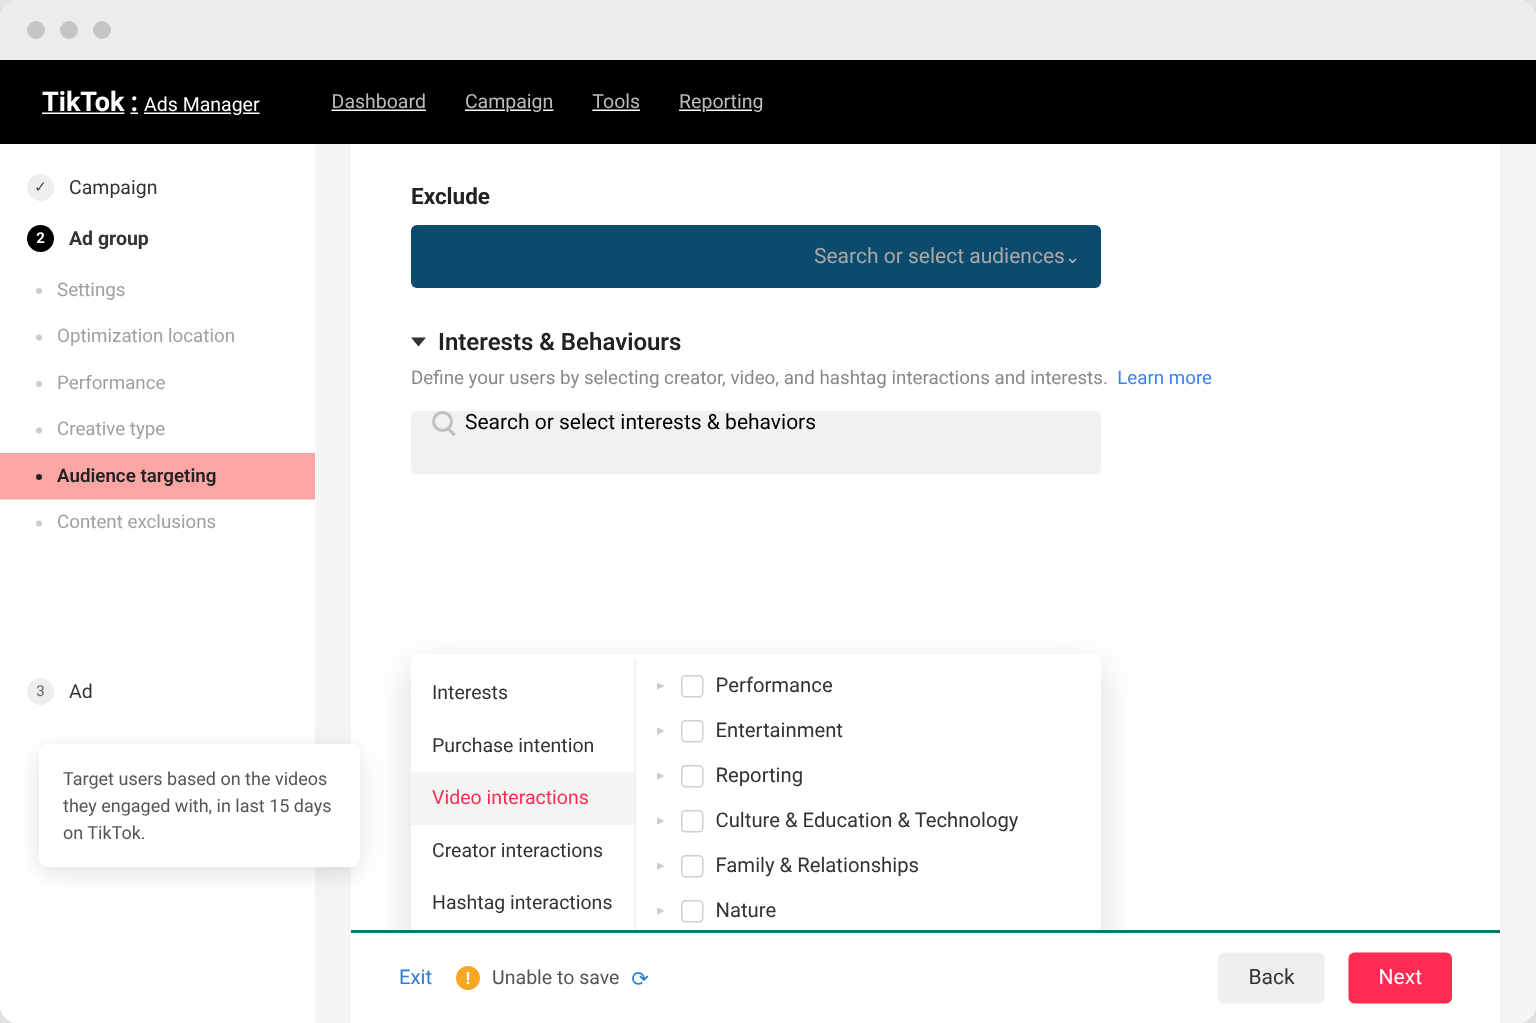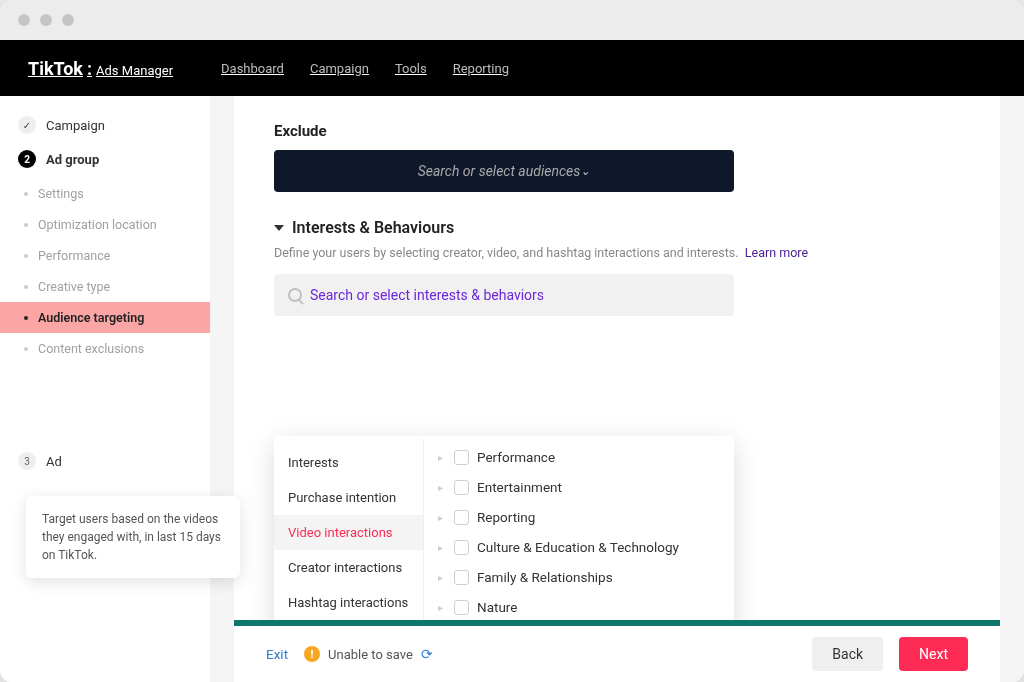--- a/index.html
+++ b/index.html
@@ -23,47 +23,47 @@
     .sub-item { display: flex; align-items: center; gap: 10px; padding: 8px 18px 8px 24px; font-size: 12.5px; color: #a0a0a0; cursor: pointer; }
     .sub-item .dot { width: 4px; height: 4px; border-radius: 50%; background: #ccc; flex-shrink: 0; }
     .sub-item.active { background: #fca5a5; color: #222; font-weight: 600; }
     .sub-item.active .dot { background: #222; }
     .tooltip-card { position: absolute; left: 26px; right: -30px; top: 400px; background: #fff; border-radius: 6px; box-shadow: 0 4px 16px rgba(0,0,0,0.12); padding: 14px 16px; font-size: 12px; color: #555; line-height: 1.5; z-index: 5; }
 
     .main { flex: 1; background: #fff; margin: 0 24px; padding: 0 0 0 0; display: flex; flex-direction: column; min-height: 0; position: relative; }
     .content-scroll { flex: 1; overflow: hidden; padding: 0 40px 0 40px; position: relative; }
     .section { margin-top: 26px; }
     .section-title { font-size: 15px; font-weight: 700; color: #222; margin-bottom: 10px; }
-    .select-box { width: 460px; height: 42px; background: #0f172a; border-radius: 4px; display: flex; align-items: center; padding: 0 14px; color: #a9a9a9; font-size: 14px; justify-content: center; cursor: pointer; font-style: italic; }
+    .select-box { width: 460px; height: 42px; background: #0c4a6e; border-radius: 4px; display: flex; align-items: center; padding: 0 14px; color: #a9a9a9; font-size: 14px; justify-content: flex-end; cursor: pointer; }
     .chev { color: #bbb; font-size: 12px; }
 
     .ib-header { display: flex; align-items: center; gap: 8px; }
     .caret { width: 0; height: 0; border-left: 5px solid transparent; border-right: 5px solid transparent; border-top: 6px solid #333; }
     .caret-right { width: 0; height: 0; border-top: 5px solid transparent; border-bottom: 5px solid transparent; border-left: 6px solid #333; }
     .ib-title { font-size: 16px; font-weight: 600; color: #222; }
     .ib-sub { font-size: 12.5px; color: #888; margin: 8px 0 14px 0; }
-    .ib-sub a { color: #4c1d95; text-decoration: none; }
-
-    .search-box { width: 460px; height: 42px; background: #f1f1f1; border-radius: 4px; display: flex; align-items: center; padding: 0 14px; color: #6d28d9; font-size: 14px; gap: 8px; }
+    .ib-sub a { color: #3b82f6; text-decoration: none; }
+
+    .search-box { width: 460px; height: 42px; background: #f1f1f1; border-radius: 4px; display: flex; padding: 0 14px; color: #000000; font-size: 14px; gap: 8px; }
     .search-icon { width: 14px; height: 14px; border: 2px solid #bfbfbf; border-radius: 50%; position: relative; }
     .search-icon::after { content:''; position:absolute; width:6px; height:2px; background:#bfbfbf; bottom:-3px; right:-4px; transform:rotate(45deg); }
 
     .dropdown-panel { position: absolute; left: 40px; top: 340px; width: 460px; background: #fff; border-radius: 4px; box-shadow: 0 8px 28px rgba(0,0,0,0.15); display: flex; z-index: 10; align-items: center; }
     .dd-left { width: 150px; border-right: 1px solid #eee; padding: 6px 0; }
     .dd-left-item { padding: 10px 14px; font-size: 13px; color: #333; cursor: pointer; }
     .dd-left-item.active { background: #f4f4f4; color: #fe2c55; }
     .dd-right { flex:1; padding: 6px 0; }
     .dd-row { display: flex; align-items: center; gap: 8px; padding: 7px 14px; font-size: 13.5px; color: #333; cursor: pointer; }
     .dd-row .mini-caret { color: #ccc; font-size: 10px; width: 8px; }
     .dd-checkbox { width: 15px; height: 15px; border: 1.5px solid #cfcfcf; border-radius: 3px; }
 
     .device-row { display: flex; align-items: center; gap: 8px; margin-top: 210px; }
     .device-title { font-size: 15px; font-weight: 600; color: #222; }
 
-    .footer { height: 62px; border-top: 6px solid #0f766e; background: #fff; display: flex; align-items: center; padding: 0 32px; gap: 16px; }
+    .footer { height: 62px; border-top: 2px solid #0f766e; background: #fff; display: flex; align-items: center; padding: 0 32px; gap: 16px; }
     .exit-link { color: #2f7dd1; font-size: 13.5px; cursor: pointer; }
     .warn-icon { width: 16px; height: 16px; background: #f5a623; color: #fff; border-radius: 50%; display: flex; align-items: center; justify-content: center; font-size: 11px; font-weight: 700; }
     .save-status { color: #555; font-size: 13px; display: flex; align-items: center; gap: 8px; }
     .refresh-icon { color: #2f7dd1; font-size: 14px; }
     .footer-spacer { flex: 1; }
     .btn { padding: 9px 20px; border-radius: 4px; font-size: 14px; cursor: pointer; border: none; }
     .btn-back { background: #efefef; color: #333; }
     .btn-next { background: #fe2c55; color: #fff; }
   </style>
 </head>

